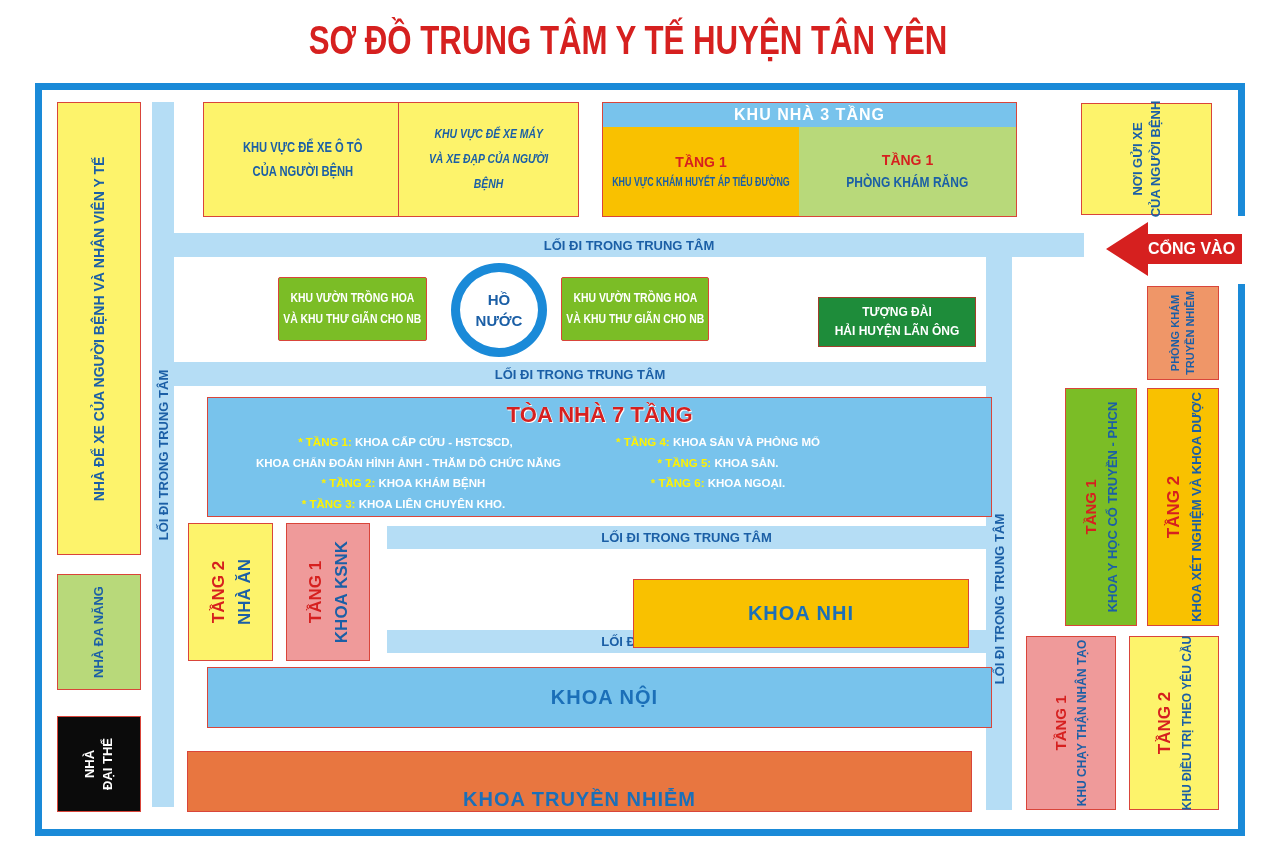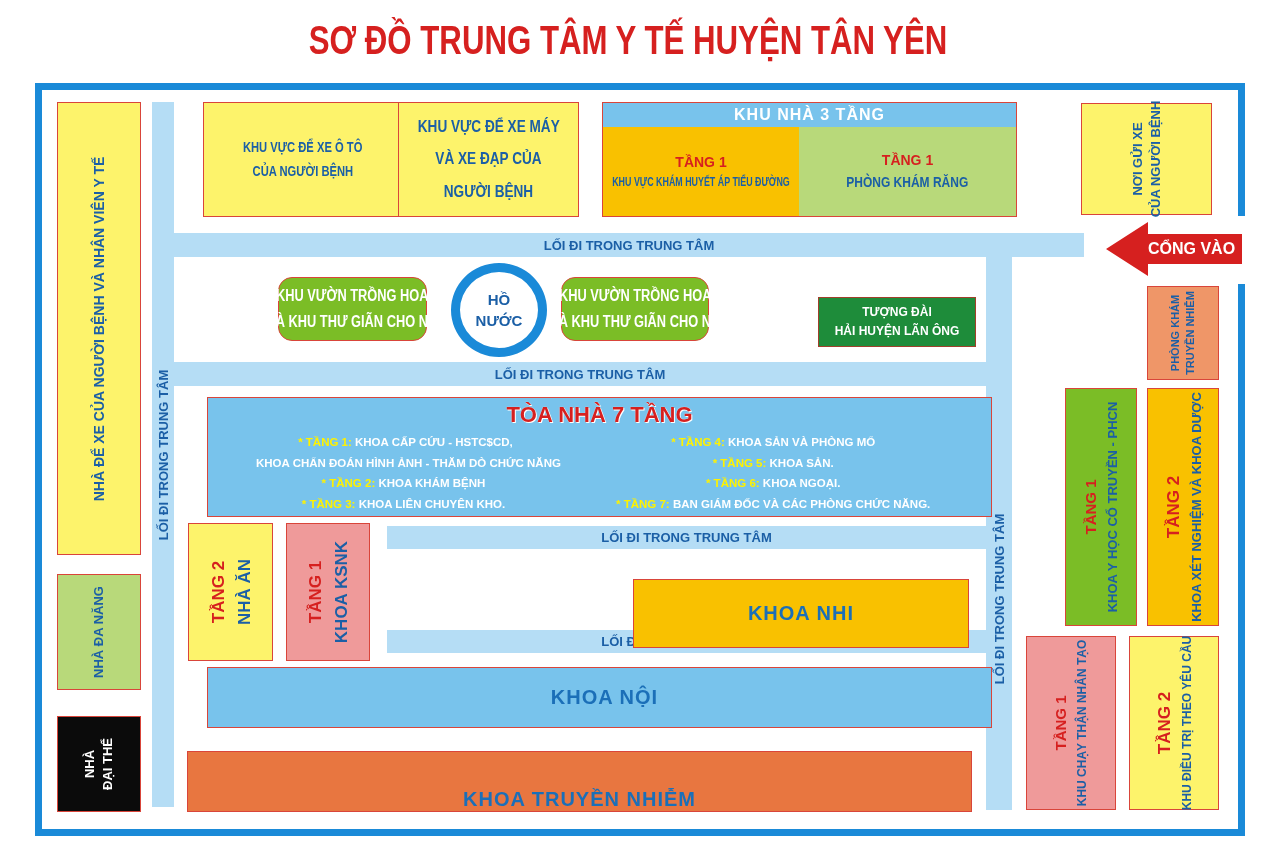--- a/index.html
+++ b/index.html
@@ -54,21 +54,21 @@
     transform: translate(-50%, -50%) rotate(-90deg);
     white-space: nowrap; text-align: center; line-height: 1.35;
   }
 
   .lake {
     border: 9px solid #1a8ad8; border-radius: 50%; background: #ffffff;
     display: flex; flex-direction: column; align-items: center; justify-content: center;
     color: #1b5fa6; font-weight: bold; font-size: 15px; line-height: 1.4;
   }
 
-  .garden { border-radius: 14px; color: #ffffff; font-size: 16px; line-height: 1.6; }
+  .garden { border-radius: 2px; color: #ffffff; font-size: 13px; line-height: 1.6; }
 
   .floors {
     position: absolute; font-size: 11.5px; font-weight: bold; color: #ffffff; line-height: 20.5px;
   }
   .floors .lbl { color: #fff200; }
 
   .big-dept { font-size: 20px; letter-spacing: 1px; color: #1b6fb8; }
 
   .arrow {
     display: flex; align-items: center;
@@ -113,21 +113,21 @@
   <span class="vtext white-txt" style="font-size:13px;">
     <span>NHÀ</span><br>
     <span>ĐẠI THỂ</span>
   </span>
 </div>
 
 <div class="abs box yellow" style="left:203px; top:102px; width:200px; height:115px; font-size:14px; line-height:1.7;">
   <span class="narrow">KHU VỰC ĐỂ XE Ô TÔ</span>
   <span class="narrow">CỦA NGƯỜI BỆNH</span>
 </div>
-<div class="abs box yellow" style="left:398px; top:102px; width:181px; height:115px; font-size:17px; line-height:1.9;">
+<div class="abs box yellow" style="left:398px; top:102px; width:181px; height:115px; font-size:13px; line-height:1.9;font-style:italic;">
   <span class="narrow">KHU VỰC ĐỂ XE MÁY</span>
   <span class="narrow">VÀ XE ĐẠP CỦA NGƯỜI BỆNH</span>
 </div>
 
 <div class="abs" style="left:602px; top:102px; width:415px; height:115px; border:1.5px solid #d9453a; background:#b8d97a;">
   <div class="abs" style="left:0; top:0; width:100%; height:24px; background:#78c3ec; color:#fff; font-weight:bold; font-size:16px; letter-spacing:1px; display:flex; align-items:center; justify-content:center;">
     <span>KHU NHÀ 3 TẦNG</span>
   </div>
   <div class="abs box orange" style="left:0; top:24px; width:196px; height:89px; border:none; line-height:1.5;">
     <span class="red-txt" style="font-size:14px;">TẦNG 1</span>
@@ -175,21 +175,20 @@
   <div class="floors" style="left:42px; top:34px;">
     <div><span class="lbl">* TẦNG 1:</span> <span>KHOA CẤP CỨU - HSTC$CD,</span></div>
     <div style="padding-left:6px;"><span>KHOA CHẨN ĐOÁN HÌNH ẢNH - THĂM DÒ CHỨC NĂNG</span></div>
     <div style="margin-left:-4px;"><span class="lbl">* TẦNG 2:</span> <span>KHOA KHÁM BỆNH</span></div>
     <div style="margin-left:-4px;"><span class="lbl">* TẦNG 3:</span> <span>KHOA LIÊN CHUYÊN KHO.</span></div>
   </div>
   <div class="floors" style="left:408px; top:34px;">
     <div><span class="lbl">* TẦNG 4:</span> <span>KHOA SẢN VÀ PHÒNG MỔ</span></div>
     <div><span class="lbl">* TẦNG 5:</span> <span>KHOA SẢN.</span></div>
     <div><span class="lbl">* TẦNG 6:</span> <span>KHOA NGOẠI.</span></div>
-    <div><span class="lbl">* TẦNG 7:</span> <span>BAN GIÁM ĐỐC VÀ CÁC PHÒNG CHỨC NĂNG.</span></div>
   </div>
 </div>
 
 <div class="abs box yellow" style="left:188px; top:523px; width:85px; height:138px;">
   <span class="vtext" style="font-size:17px; line-height:1.5;">
     <span class="red-txt">TẦNG 2</span><br>
     <span>NHÀ ĂN</span>
   </span>
 </div>
 <div class="abs box pink" style="left:286px; top:523px; width:84px; height:138px;">

